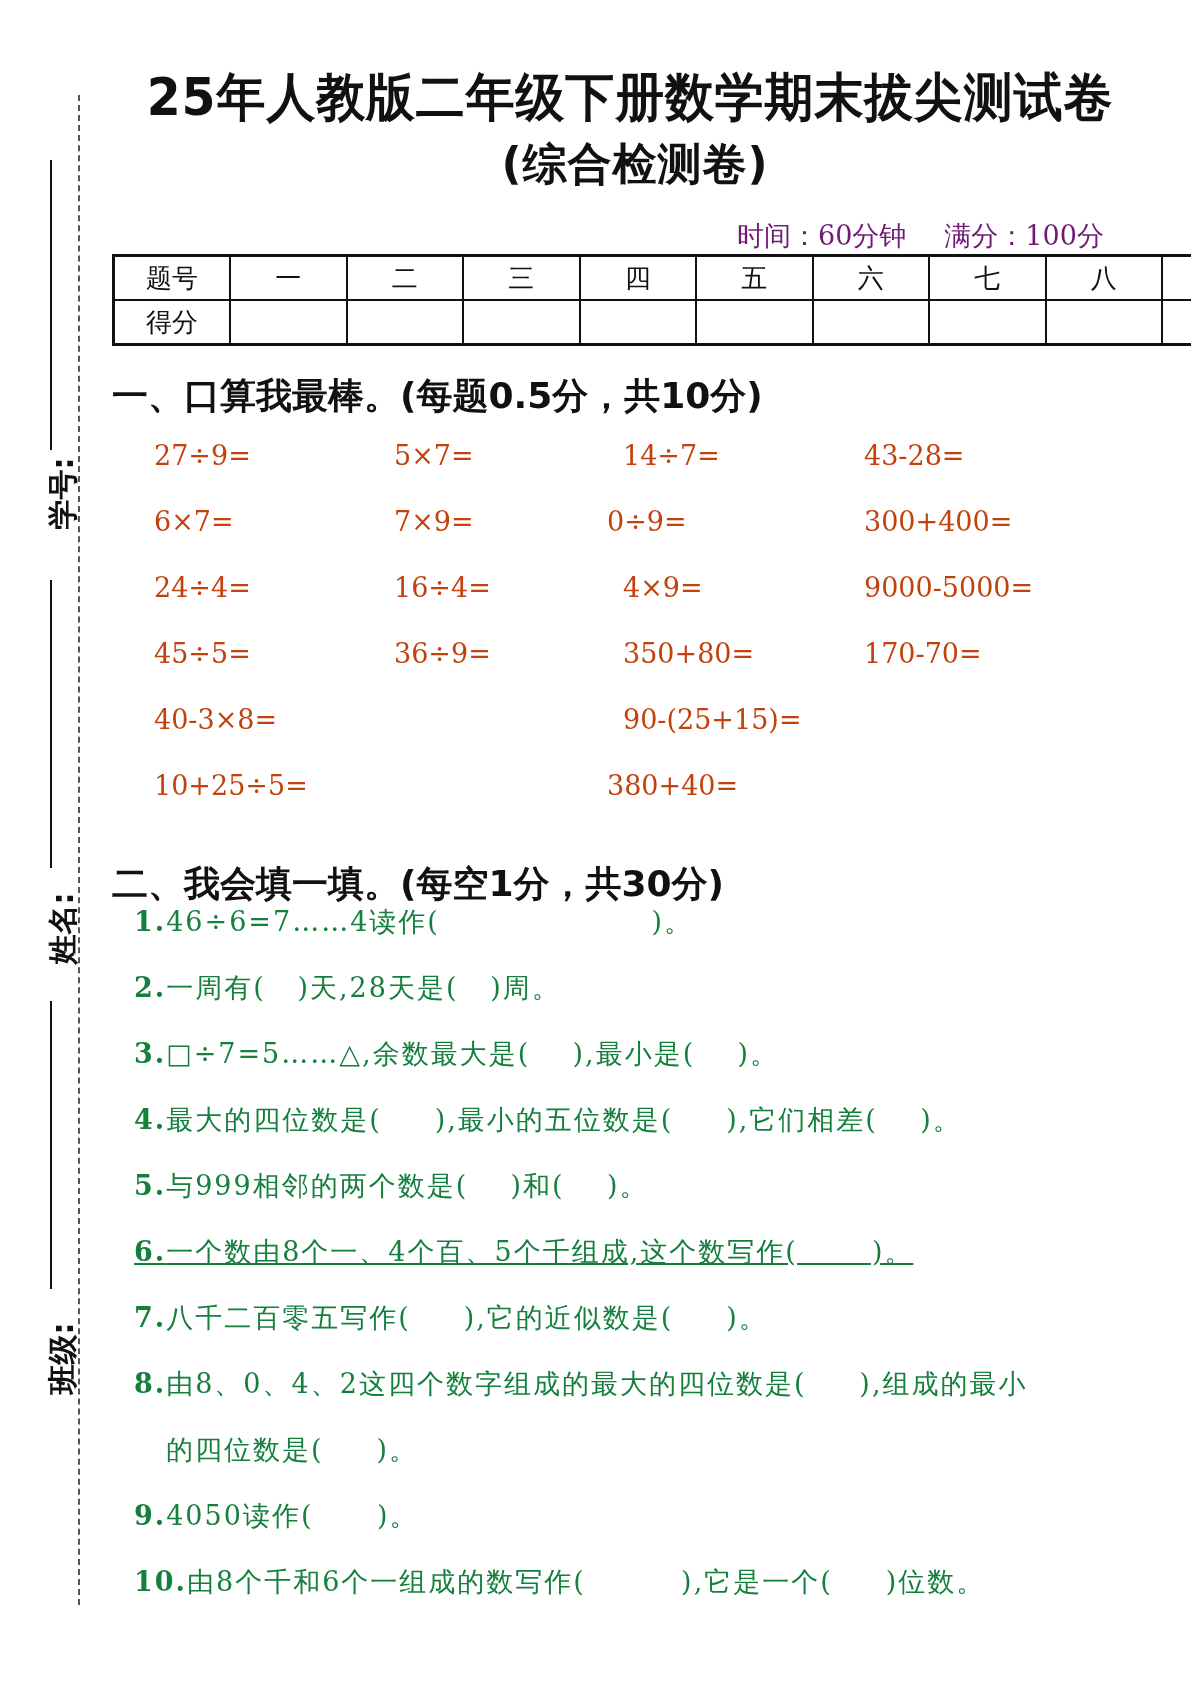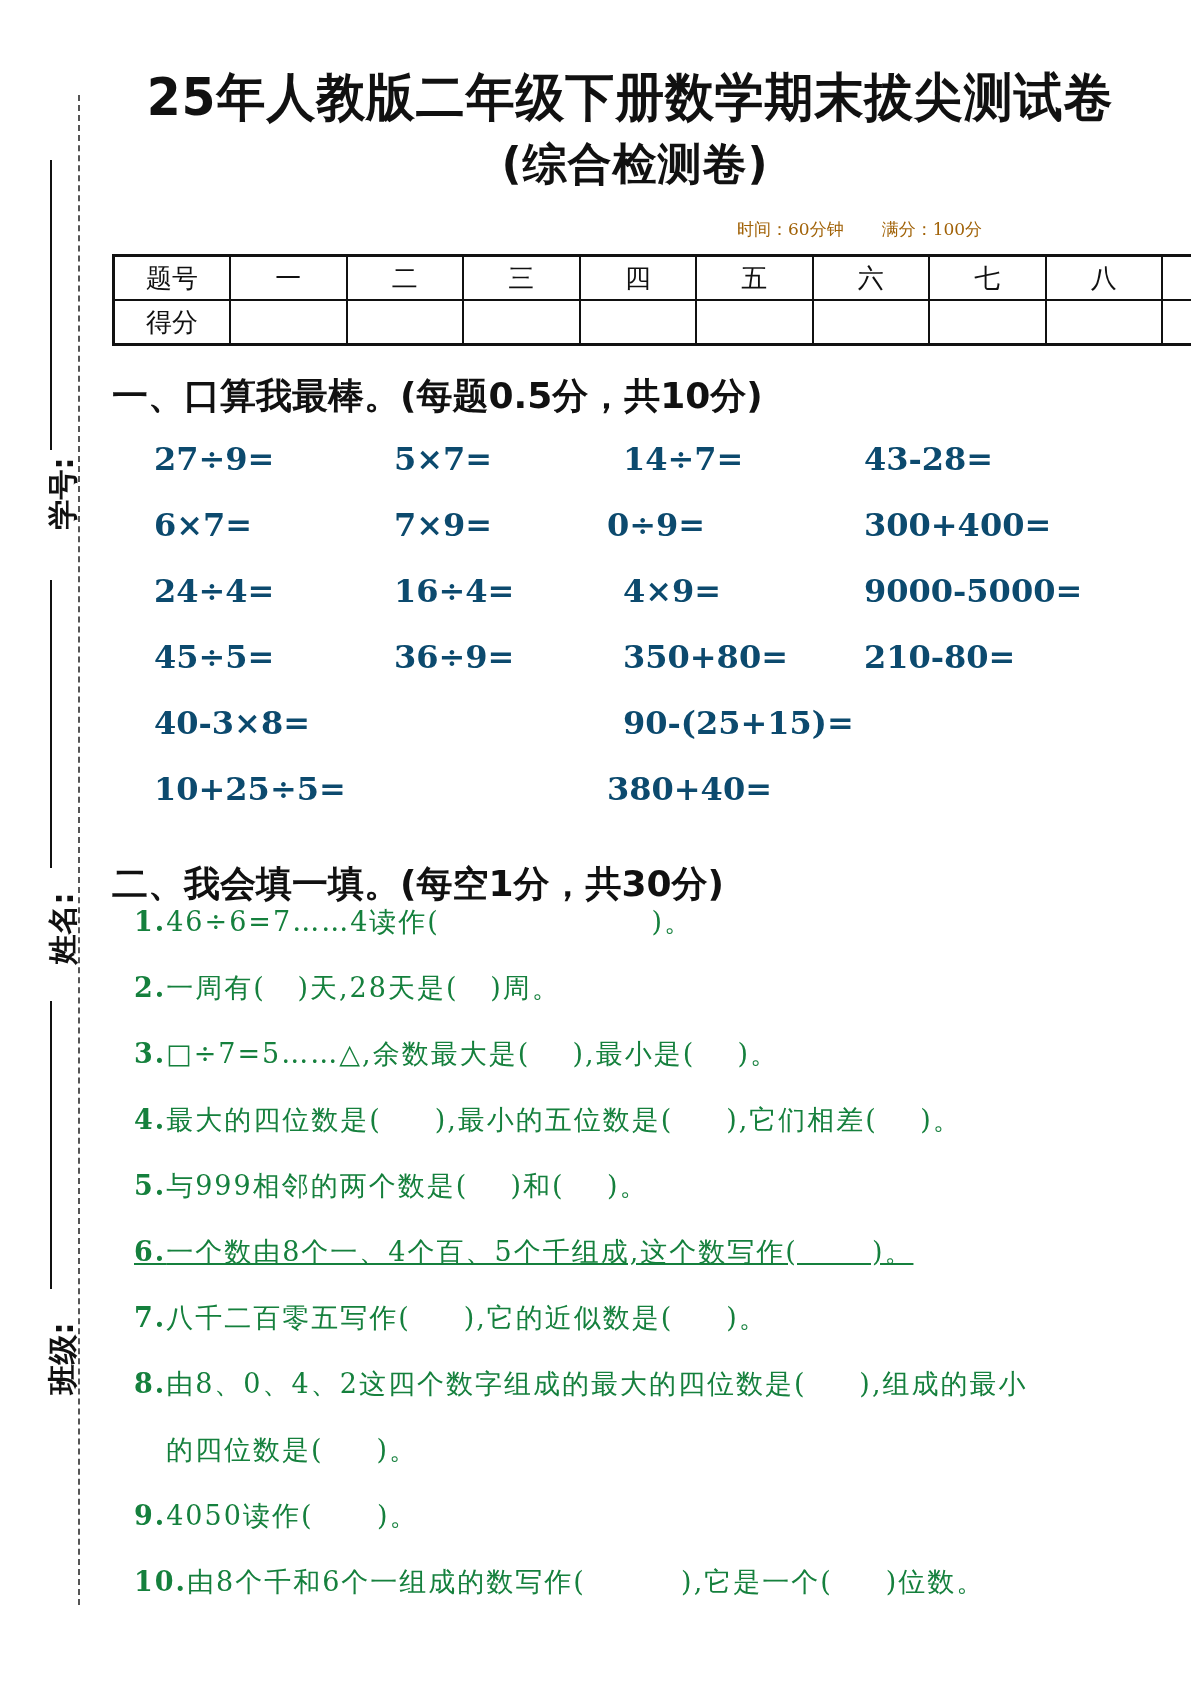--- a/index.html
+++ b/index.html
@@ -6,30 +6,30 @@
   body { width: 1191px; height: 1684px; position: relative; overflow: hidden; color: #111; }
 
   .title { position: absolute; left: 80px; width: 1100px; text-align: center; font-family: "DejaVu Sans", sans-serif; font-weight: bold; color: #111; letter-spacing: 1px; }
   .title.main { top: 62px; font-size: 52px; line-height: 70px; transform: scaleX(0.94); transform-origin: center; }
   .title.sub { top: 132px; font-size: 44px; line-height: 64px; left: 85px; }
 
   .dash-line { position: absolute; left: 78px; top: 95px; height: 1510px; border-left: 2px dashed #555; }
   .bind-line { position: absolute; left: 50px; width: 0; border-left: 2px solid #111; }
   .side-label { position: absolute; left: 18px; font-family: "DejaVu Sans", sans-serif; font-size: 30px; font-weight: bold; transform: rotate(-90deg); transform-origin: center; white-space: nowrap; width: 90px; text-align: center; }
 
-  .meta { position: absolute; top: 218px; left: 737px; font-family: "DejaVu Serif", serif; font-size: 17px; color: #a16207; white-space: nowrap; }
+  .meta { position: absolute; top: 218px; left: 737px; font-family: "DejaVu Serif", serif; font-size: 27px; color: #701a75; white-space: nowrap; }
   .meta span { margin-right: 38px; }
 
   table.score { position: absolute; top: 254px; left: 112px; width: 1168px; border-collapse: collapse; border: 3px solid #111; font-family: "DejaVu Sans", sans-serif; font-size: 26px; }
   table.score td { border: 2px solid #111; height: 42px; text-align: center; padding: 0; width: 10%; }
   table.score td:first-child, table.score td:last-child { width: 10%; }
 
   .section-head { position: absolute; left: 112px; font-family: "DejaVu Sans", sans-serif; font-weight: bold; font-size: 36px; white-space: nowrap; }
 
-  .calc { position: absolute; font-family: "DejaVu Serif", serif; font-size: 32px; white-space: nowrap; color: #0c4a6e; font-weight: bold; }
+  .calc { position: absolute; font-family: "DejaVu Serif", serif; font-size: 27px; white-space: nowrap; color: #c2410c; }
 
   .q { position: absolute; left: 134px; font-family: "DejaVu Serif", serif; font-size: 27px; white-space: pre; color: #15803d; letter-spacing: 2px; }
   .q .num { font-weight: bold; }
 </style>
 </head>
 <body>
 
 <div class="title main">25年人教版二年级下册数学期末拔尖测试卷</div>
 <div class="title sub">(综合检测卷)</div>
 
@@ -88,21 +88,21 @@
 <div class="calc" style="left:864px;top:506px;">300+400=</div>
 
 <div class="calc" style="left:154px;top:572px;">24÷4=</div>
 <div class="calc" style="left:394px;top:572px;">16÷4=</div>
 <div class="calc" style="left:623px;top:572px;">4×9=</div>
 <div class="calc" style="left:864px;top:572px;">9000-5000=</div>
 
 <div class="calc" style="left:154px;top:638px;">45÷5=</div>
 <div class="calc" style="left:394px;top:638px;">36÷9=</div>
 <div class="calc" style="left:623px;top:638px;">350+80=</div>
-<div class="calc" style="left:864px;top:638px;">210-80=</div>
+<div class="calc" style="left:864px;top:638px;">170-70=</div>
 
 <div class="calc" style="left:154px;top:704px;">40-3×8=</div>
 <div class="calc" style="left:623px;top:704px;">90-(25+15)=</div>
 
 <div class="calc" style="left:154px;top:770px;">10+25÷5=</div>
 <div class="calc" style="left:607px;top:770px;">380+40=</div>
 
 <div class="section-head" style="top:860px;">二、我会填一填。(每空1分，共30分)</div>
 
 <div class="q" style="top:904px;"><span class="num">1.</span><span>46÷6=7……4读作(                    )。</span></div>

